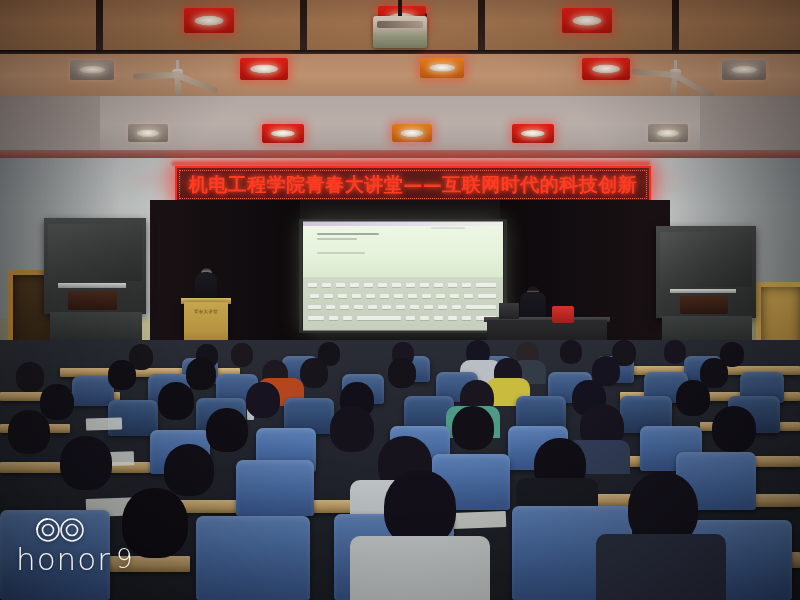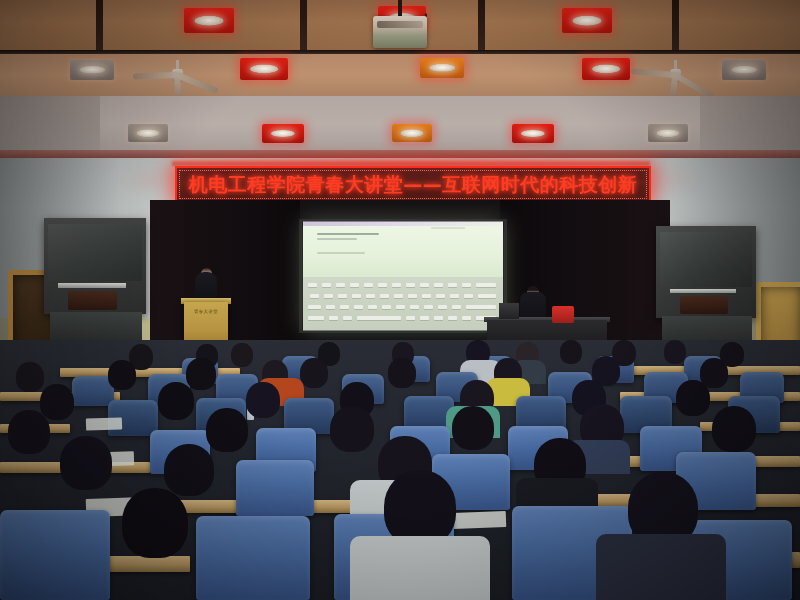--- a/index.html
+++ b/index.html
@@ -638,14 +638,26 @@
 
   <div class="head" style="left:122px;top:488px;width:66px;height:70px;background:#100d14;"></div>
   <div class="head" style="left:384px;top:470px;width:72px;height:76px;background:#13101a;"></div>
   <div class="head" style="left:628px;top:472px;width:70px;height:74px;background:#15121c;"></div>
   <div class="body" style="left:350px;top:536px;width:140px;height:64px;background:#c8cdce;"></div>
   <div class="body" style="left:596px;top:534px;width:130px;height:66px;background:#2c3142;"></div>
 
   <div class="warmcast"></div>
   <div class="vignette"></div>
 
+  <div class="watermark">
+    <svg class="wm-cam" width="56" height="26" viewBox="0 0 56 26">
+      <circle cx="14" cy="13" r="11" fill="none" stroke="rgba(255,255,255,.92)" stroke-width="1.6"></circle>
+      <circle cx="14" cy="13" r="5.5" fill="none" stroke="rgba(255,255,255,.92)" stroke-width="1.6"></circle>
+      <circle cx="38" cy="13" r="11" fill="none" stroke="rgba(255,255,255,.92)" stroke-width="1.6"></circle>
+      <circle cx="38" cy="13" r="5.5" fill="none" stroke="rgba(255,255,255,.92)" stroke-width="1.6"></circle>
+      <path d="M3 13 a11 11 0 0 1 11 -11" fill="none" stroke="rgba(255,255,255,.92)" stroke-width="1.6"></path>
+    </svg>
+    <div class="wm-text">
+      <span>honor</span><span class="nine">9</span>
+    </div>
+  </div>
 
 </div>
 
 </body></html>

